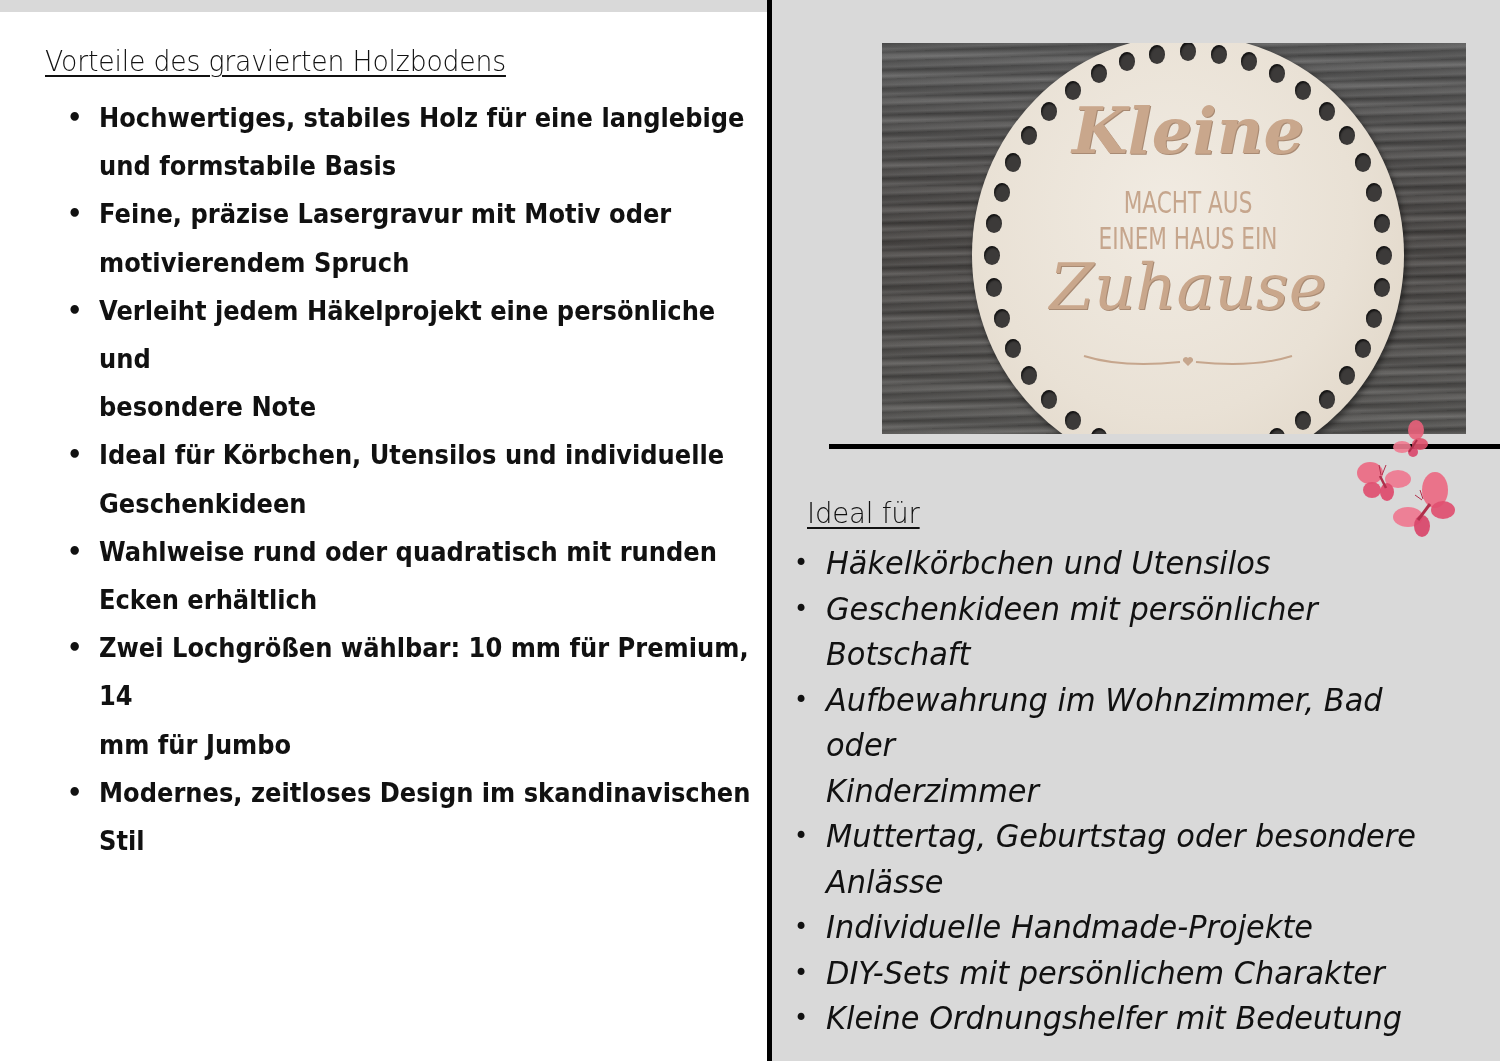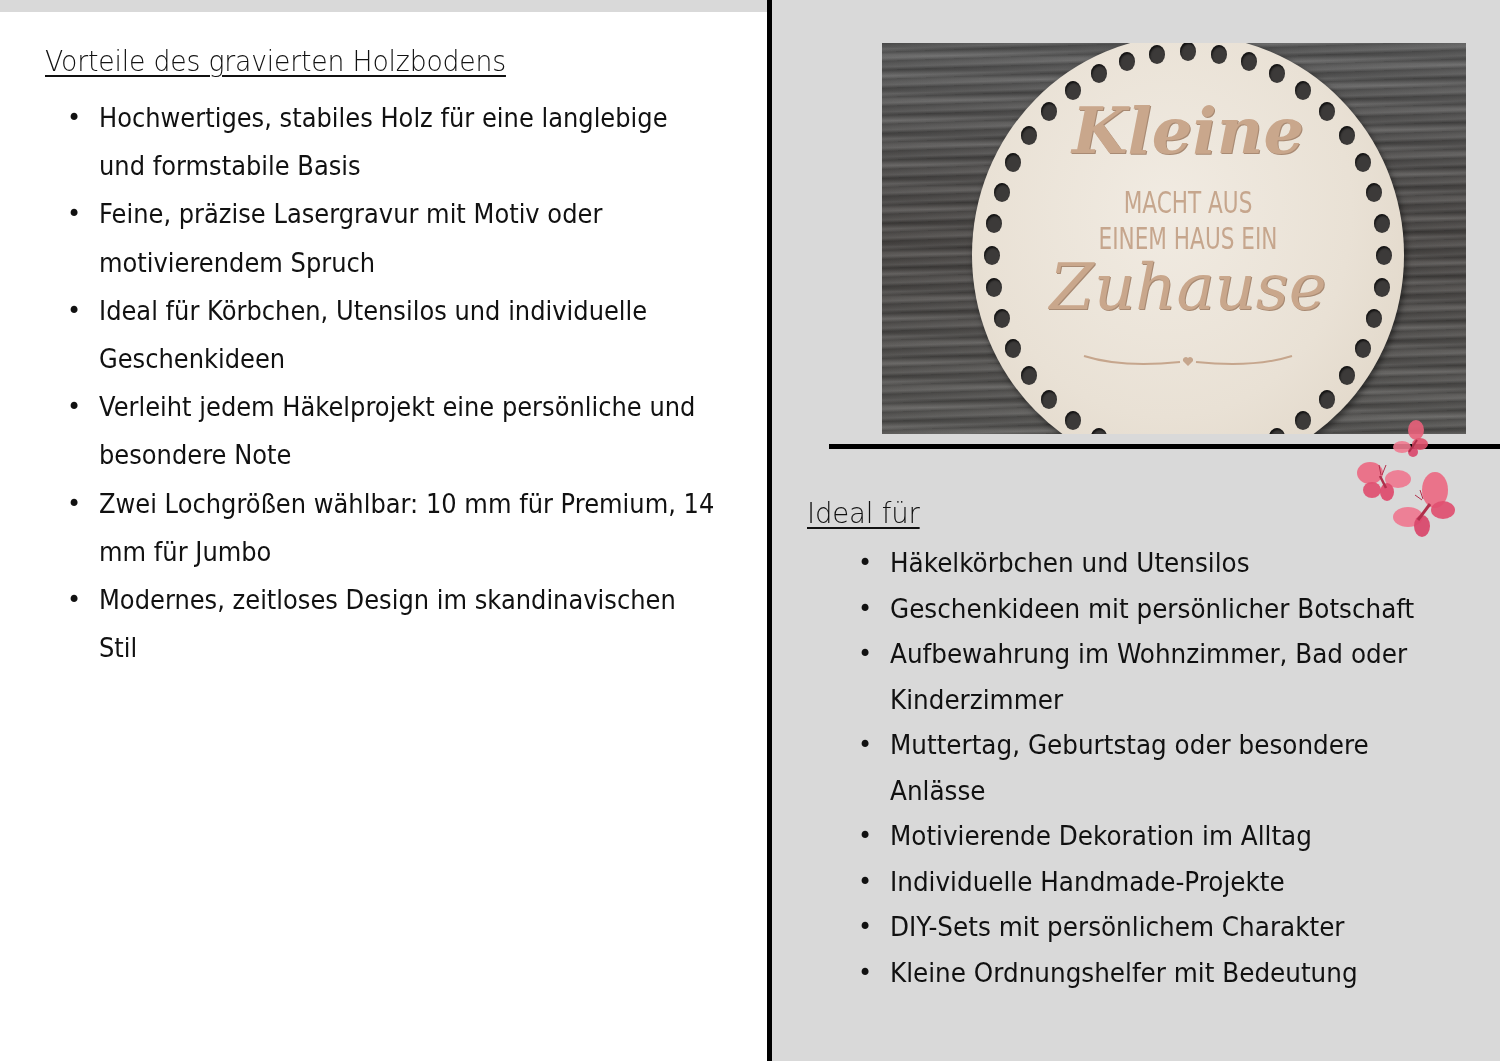--- a/index.html
+++ b/index.html
@@ -9,23 +9,23 @@
   .divider-v { position:absolute; left:767px; top:0; width:5px; height:1061px; background:#000; }
   .right-panel { position:absolute; left:772px; top:0; width:728px; height:1061px; background:#d9d9d9; }
 
   .heading { position:absolute; font-family:"DejaVu Sans", sans-serif; font-weight:300; letter-spacing:-0.2px; text-decoration:underline; text-decoration-thickness:2px; text-underline-offset:4px; }
   .left-heading { left:45px; top:44px; font-size:29px; transform:scaleX(0.92); transform-origin:left; }
   .right-heading { left:807px; top:496px; font-size:29px; transform:scaleX(0.95); transform-origin:left; }
 
   ul.bullets { position:absolute; margin:0; padding:0; list-style:none; }
   ul.bullets li { position:relative; padding-left:54px; }
   ul.bullets li::before { content:"•"; position:absolute; left:22px; top:0; font-size:24px; }
-  .left-list { left:45px; top:94px; width:715px; font-size:26px; line-height:48.2px; }
+  .left-list { left:45px; top:94px; width:715px; font-size:26px; line-height:48.2px;font-weight:bold; }
   .left-list li .txt { display:inline-block; transform:scaleX(0.93); transform-origin:left; width:107%; }
-  .right-list { left:836px; top:541px; width:660px; font-size:26px; line-height:45.5px; }
+  .right-list { left:772px; top:541px; width:660px; font-size:32px; line-height:45.5px;font-style:italic; }
   .right-list li { padding-left:56px; }
   .right-list li::before { left:25px; }
   .right-list li .txt { display:inline-block; transform:scaleX(0.95); transform-origin:left; width:105%; }
 
   .photo { position:absolute; left:882px; top:43px; width:584px; height:391px; overflow:hidden;
     background:
       repeating-linear-gradient(178deg, rgba(0,0,0,0.18) 0px, rgba(0,0,0,0.0) 3px, rgba(255,255,255,0.08) 6px, rgba(0,0,0,0.12) 9px),
       repeating-linear-gradient(181deg, rgba(255,255,255,0.05) 0px, rgba(0,0,0,0.15) 14px, rgba(255,255,255,0.06) 22px),
       linear-gradient(180deg,#5f5f5f,#4d4a48 50%,#5b5a58);
   }
@@ -50,22 +50,23 @@
 
 <div class="top-strip"></div>
 <div class="left-panel"></div>
 <div class="divider-v"></div>
 <div class="right-panel"></div>
 
 <div class="heading left-heading">Vorteile des gravierten Holzbodens</div>
 <ul class="bullets left-list">
   <li><span class="txt"><span>Hochwertiges, stabiles Holz für eine langlebige</span><br><span>und formstabile Basis</span></span></li>
   <li><span class="txt"><span>Feine, präzise Lasergravur mit Motiv oder</span><br><span>motivierendem Spruch</span></span></li>
+  <li><span class="txt"><span>Verleiht jedem Häkelprojekt eine persönliche und</span><br><span>besondere Note</span></span></li>
   <li><span class="txt"><span>Ideal für Körbchen, Utensilos und individuelle</span><br><span>Geschenkideen</span></span></li>
-  <li><span class="txt"><span>Verleiht jedem Häkelprojekt eine persönliche und</span><br><span>besondere Note</span></span></li>
+  <li><span class="txt"><span>Wahlweise rund oder quadratisch mit runden</span><br><span>Ecken erhältlich</span></span></li>
   <li><span class="txt"><span>Zwei Lochgrößen wählbar: 10 mm für Premium, 14</span><br><span>mm für Jumbo</span></span></li>
   <li><span class="txt"><span>Modernes, zeitloses Design im skandinavischen</span><br><span>Stil</span></span></li>
 </ul>
 
 <div class="photo" title="Engraved round wooden crochet base with holes">
   <div class="disc" id="disc">
     <div class="engr engr-liebe">Kleine</div>
     <div class="engr engr-line1">MACHT AUS</div>
     <div class="engr engr-line2">EINEM HAUS EIN</div>
     <div class="engr engr-zuhause">Zuhause</div>
@@ -139,17 +140,16 @@
   <line x1="32" y1="30" x2="25" y2="25" stroke="#b0304c" stroke-width="1"></line>
   <line x1="33" y1="29" x2="30" y2="20" stroke="#b0304c" stroke-width="1"></line>
 </svg>
 
 <div class="heading right-heading">Ideal für</div>
 <ul class="bullets right-list">
   <li><span class="txt">Häkelkörbchen und Utensilos</span></li>
   <li><span class="txt">Geschenkideen mit persönlicher Botschaft</span></li>
   <li><span class="txt"><span>Aufbewahrung im Wohnzimmer, Bad oder</span><br><span>Kinderzimmer</span></span></li>
   <li><span class="txt"><span>Muttertag, Geburtstag oder besondere</span><br><span>Anlässe</span></span></li>
-  <li><span class="txt">Motivierende Dekoration im Alltag</span></li>
   <li><span class="txt">Individuelle Handmade-Projekte</span></li>
   <li><span class="txt">DIY-Sets mit persönlichem Charakter</span></li>
   <li><span class="txt">Kleine Ordnungshelfer mit Bedeutung</span></li>
 </ul>
 
 </body></html>

